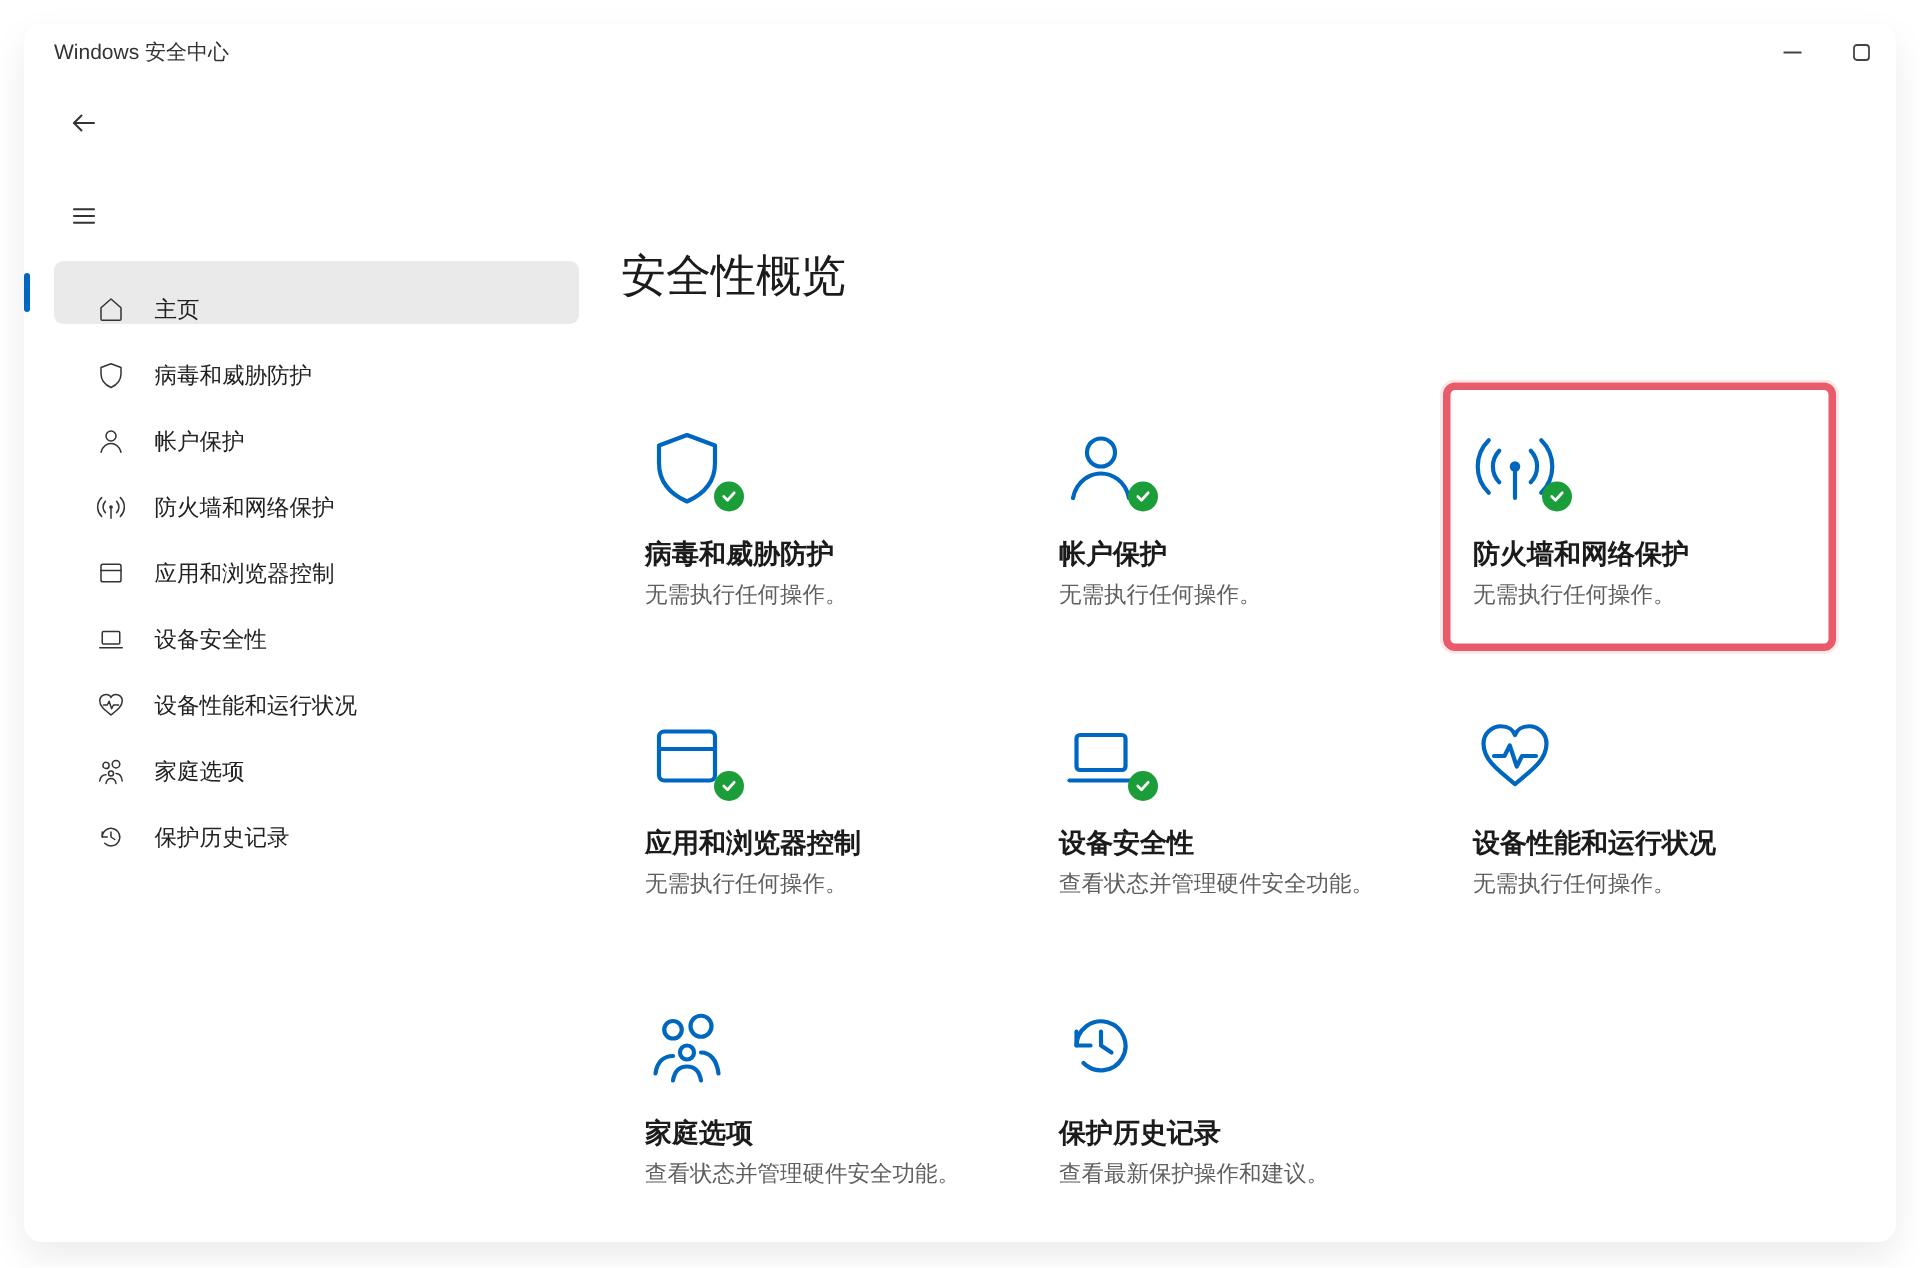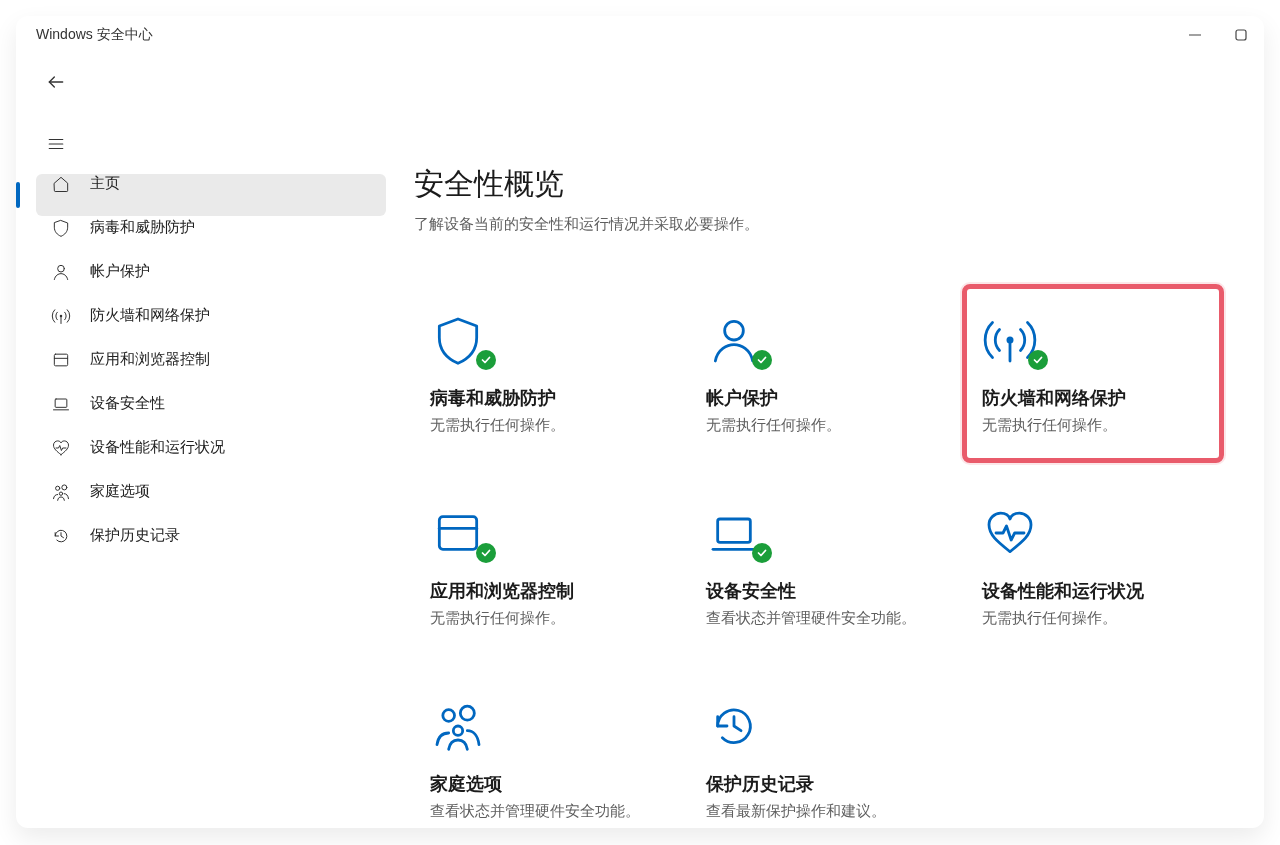--- a/index.html
+++ b/index.html
@@ -18,21 +18,21 @@
   body{margin:0;background:#fff;color:var(--text);min-height:845px}
   .window{margin:16px;border-radius:12px;background:#fff;box-shadow:var(--shadow);overflow:hidden;height:812px;display:flex;flex-direction:column}
   .titlebar{display:flex;align-items:center;justify-content:space-between;padding:10px 14px 8px 20px}
   .titlebar .title{font-size:14px;color:#333}
   .win-controls{display:flex;align-items:center;gap:28px;color:#555}
   .win-controls .wc{width:18px;height:18px;display:flex;align-items:center;justify-content:center}
   .body{display:flex;flex:1;min-height:0}
   .sidebar{width:370px;padding:10px 0 0 20px}
   .icon-btn{width:40px;height:40px;display:flex;align-items:center;justify-content:center;border-radius:6px;cursor:pointer}
   .nav{margin-top:10px}
-  .nav-item{display:flex;align-items:flex-start;gap:18px;height:42px;padding:0 14px;border-radius:6px;font-size:15px;cursor:pointer;color:#222;margin:2px 0}
+  .nav-item{display:flex;align-items:flex-end;gap:18px;height:42px;padding:0 27px;border-radius:6px;font-size:15px;cursor:pointer;color:#222;margin:2px 0}
   .nav-item.selected{background:var(--selected);position:relative}
   .nav-item.selected::before{content:"";position:absolute;left:-20px;top:8px;bottom:8px;width:4px;background:var(--blue);border-radius:2px}
   .nav-item .nic{width:22px;display:flex;justify-content:center;color:#333}
   .content{flex:1;overflow:auto;padding:40px 40px 40px 24px}
   h1{margin:72px 0 10px 4px;font-size:30px;font-weight:400}
   .subtitle{color:var(--muted);font-size:15px;margin-left:4px}
   .tiles{display:grid;grid-template-columns:repeat(3,minmax(0,1fr));gap:14px;margin-top:50px}
   .tile{padding:24px 20px 28px 20px;border-radius:4px;cursor:pointer}
   .tile.highlight{border:5px solid var(--highlight);box-shadow:0 0 0 2px rgba(233,91,107,.15);border-radius:8px;padding:19px 15px 23px 15px}
   .tile .tic{height:60px;display:flex;align-items:flex-end;margin-bottom:18px;color:var(--blue);position:relative;width:64px}
@@ -161,21 +161,20 @@
                 <polyline points="24 16 24 24 30 28"></polyline>
               </svg>
             </span>
             <span>保护历史记录</span>
           </div>
         </nav>
     </aside>
 
     <main class="content">
       <h1>安全性概览</h1>
-      <div class="subtitle">了解设备当前的安全性和运行情况并采取必要操作。</div>
       <div class="tiles" id="tiles">
           <div class="tile">
     <div class="tic">
       <svg width="56" height="56" viewBox="0 0 48 48" fill="none" stroke="currentColor" stroke-width="2.4" stroke-linecap="round" stroke-linejoin="round">
                 <path d="M24 6 L40 12 V22 C40 33 33 40 24 44 C15 40 8 33 8 22 V12 Z"></path>
               </svg>
       <div class="check">
                 <svg width="12" height="12" viewBox="0 0 24 24" fill="none" stroke="#fff" stroke-width="3.5" stroke-linecap="round" stroke-linejoin="round">
                   <polyline points="5 12 10 17 19 7"></polyline>
                 </svg>

